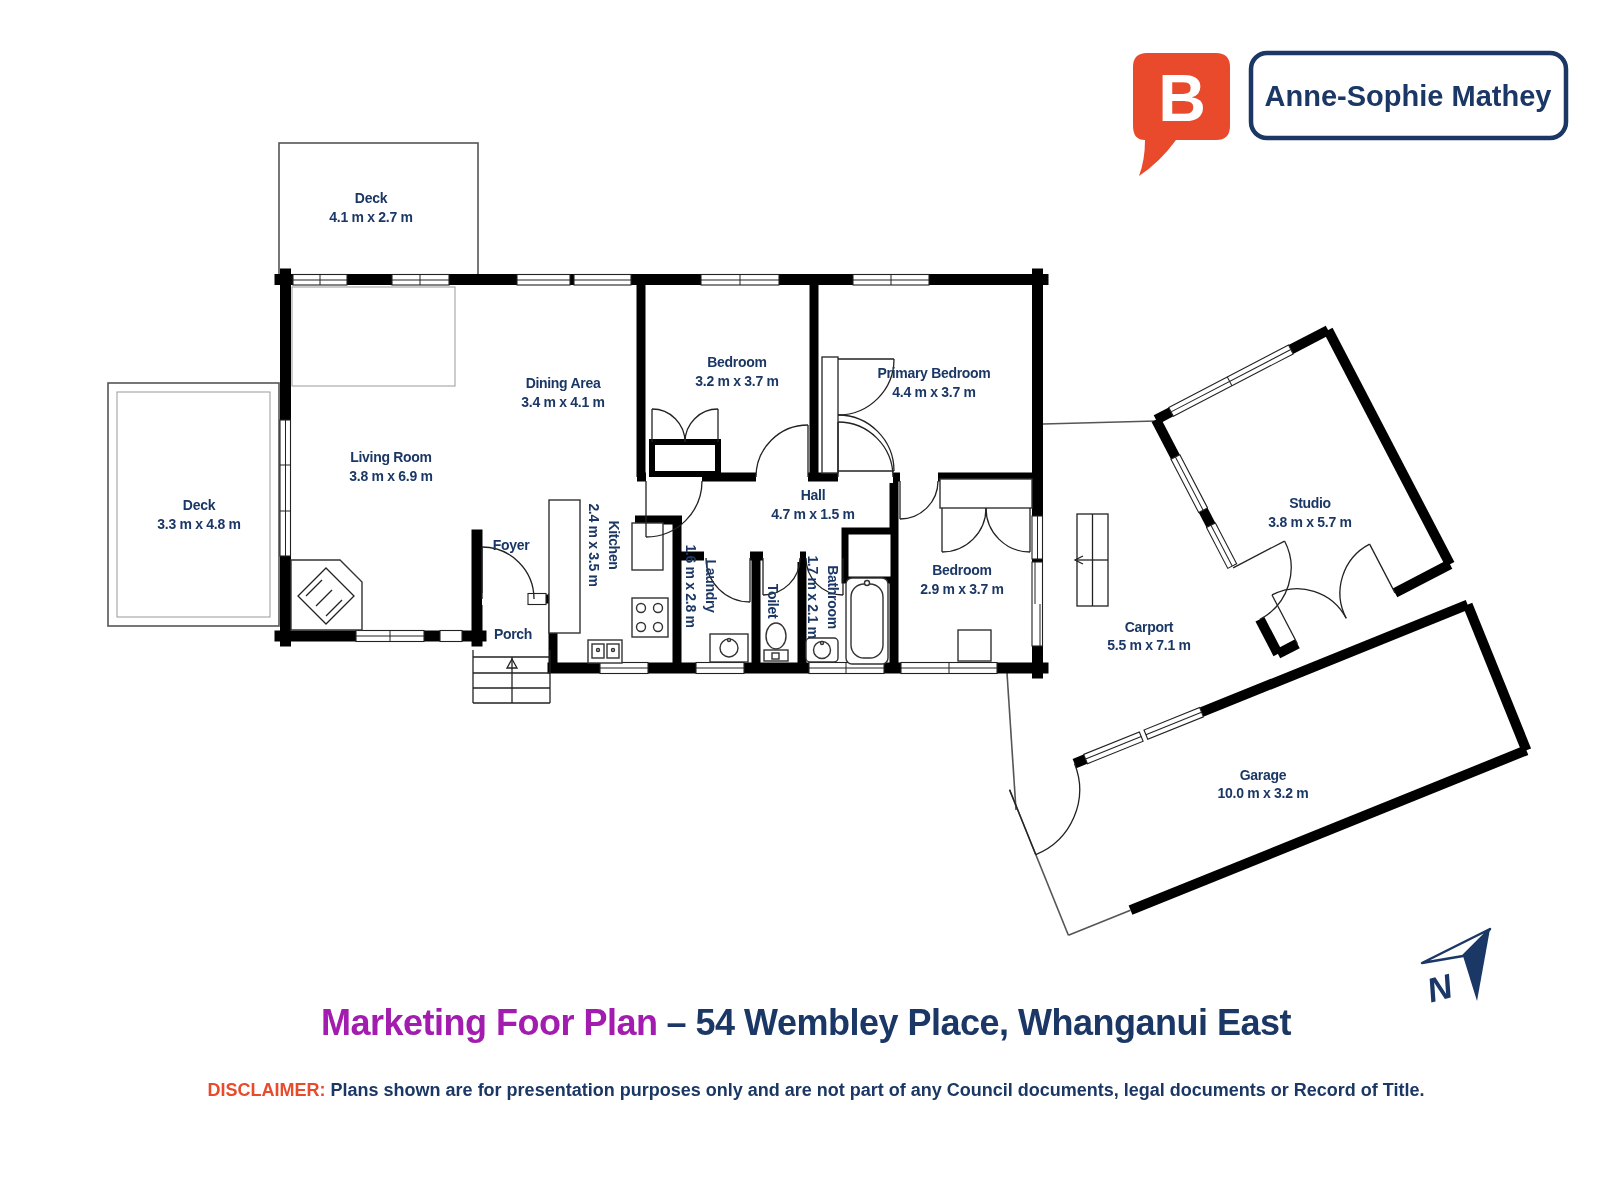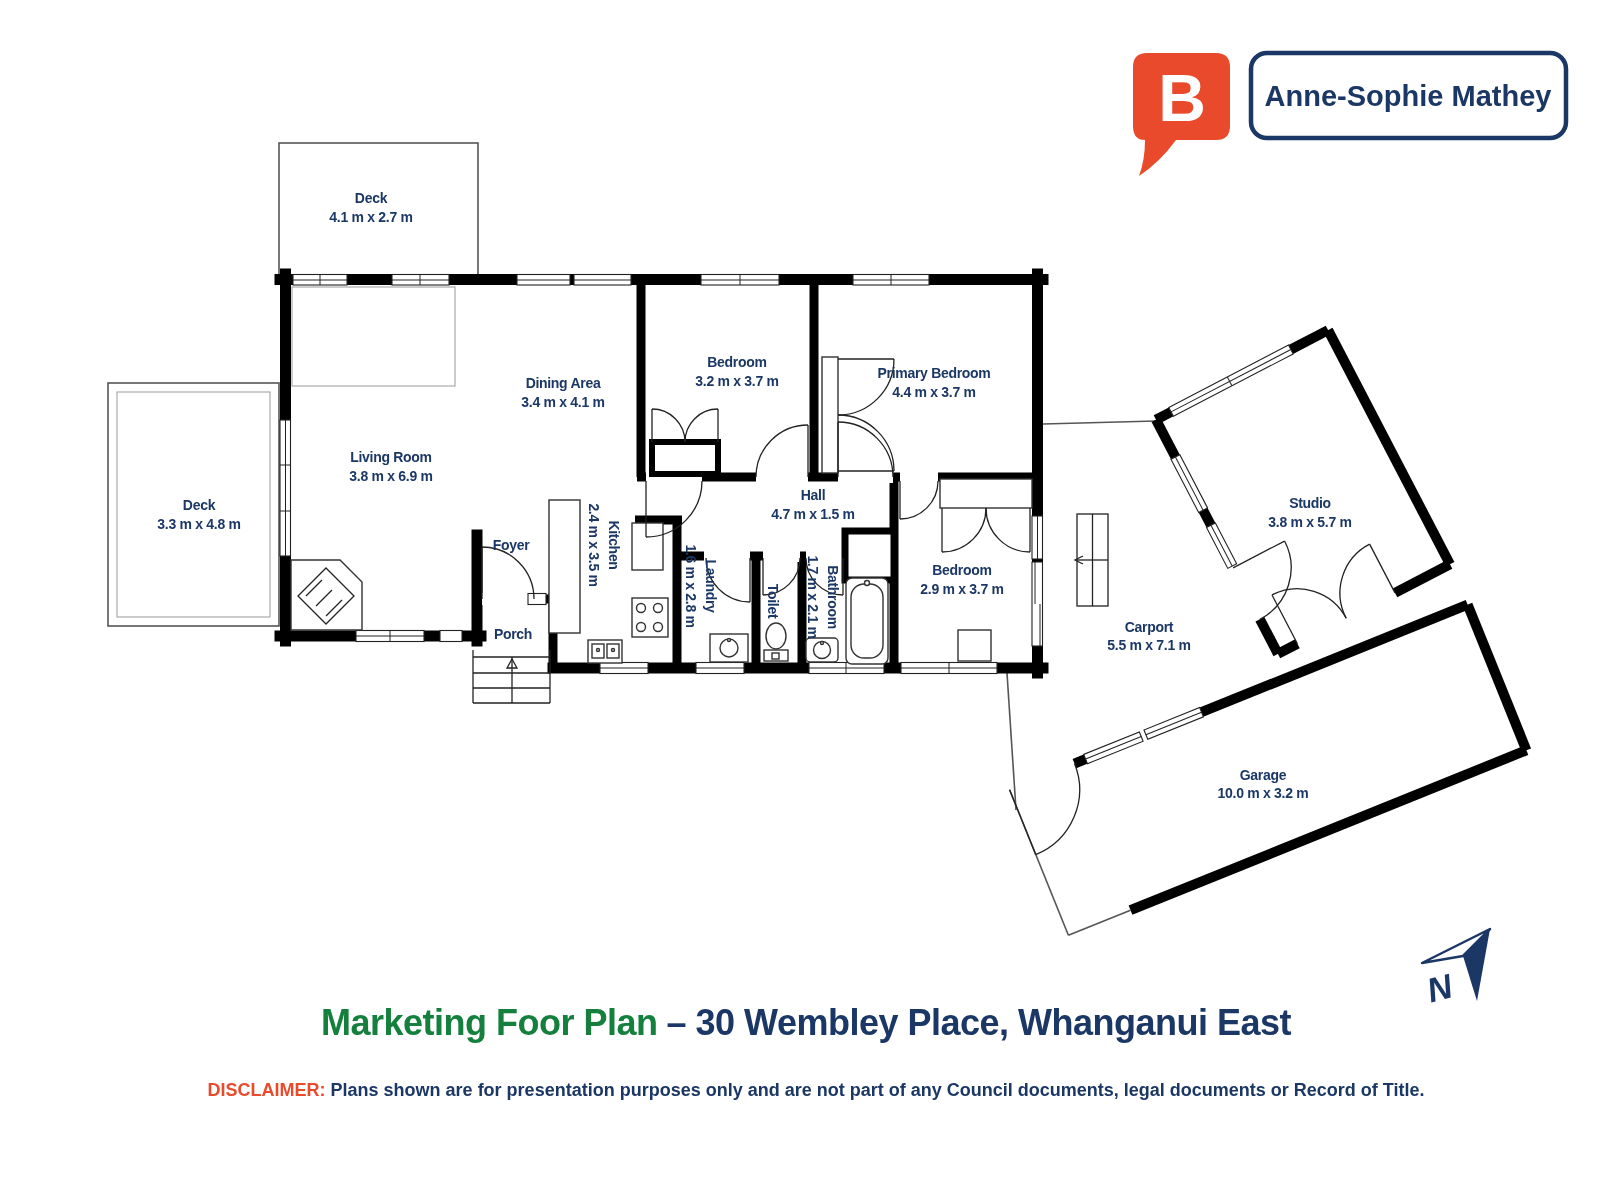--- a/index.html
+++ b/index.html
@@ -1,21 +1,21 @@
 <!DOCTYPE html>
 <html><head>
 <meta charset="utf-8">
 <style>
   html,body{margin:0;padding:0;background:#fff;}
   .page{position:relative;width:1600px;height:1200px;background:#fff;overflow:hidden;
         font-family:"Liberation Sans",sans-serif;}
   .plan-svg{position:absolute;left:0;top:0;}
   .title-bar{position:absolute;left:0;top:1002px;width:1600px;text-align:center;
              font-size:36px;font-weight:bold;letter-spacing:-0.5px;white-space:nowrap;}
-  .title-bar .hl{color:#15803d;margin-left:12px;}
+  .title-bar .hl{color:#a21caf;margin-left:12px;}
   .title-bar .rest{color:#1b3765;margin-left:9px;}
   .disclaimer{position:absolute;left:16px;top:1079px;width:1600px;text-align:center;
               font-size:18px;font-weight:bold;color:#1b3765;line-height:22px;}
   .disclaimer .dlabel{color:#e84a2b;}
   
   .wall{stroke:#000;stroke-width:11;stroke-linecap:square;fill:none;}
   .wall9{stroke:#000;stroke-width:9;stroke-linecap:butt;fill:none;}
   .wall10{stroke:#000;stroke-width:10;stroke-linecap:butt;fill:none;}
   .thin{stroke:#555;stroke-width:1.6;fill:none;}
   .thin2{stroke:#999;stroke-width:1;fill:none;}
@@ -322,19 +322,19 @@
 
   <g>
     <path d="M1147,53 L1216,53 Q1230,53 1230,67 L1230,126 Q1230,140 1216,140 L1176,140
              Q1160,162 1139,176 Q1145,160 1145,140 Q1133,140 1133,126 L1133,67 Q1133,53 1147,53 Z" fill="#e84a2b"></path>
     <text x="1182" y="121" text-anchor="middle" style="fill:#fff;font-size:66px;font-weight:bold;font-family:'Liberation Sans',sans-serif;">B</text>
     <rect x="1251" y="53" width="315" height="85" rx="16" fill="#fff" stroke="#1b3765" stroke-width="4.5"></rect>
     <text class="brandtxt" x="1408" y="106" text-anchor="middle" style="font-size:29px;">Anne-Sophie Mathey</text>
   </g>
 </svg>
 
-<div class="title-bar"><span class="hl">Marketing Foor Plan</span><span class="rest">– 30 Wembley Place, Whanganui East</span></div>
+<div class="title-bar"><span class="hl">Marketing Foor Plan</span><span class="rest">– 54 Wembley Place, Whanganui East</span></div>
 
 <div class="disclaimer">
   <div><span class="dlabel">DISCLAIMER:</span> <span>Plans shown are for presentation purposes only and are not part of any Council documents, legal documents or Record of Title.</span></div>
 </div>
 
 </div>
 
 </body></html>

